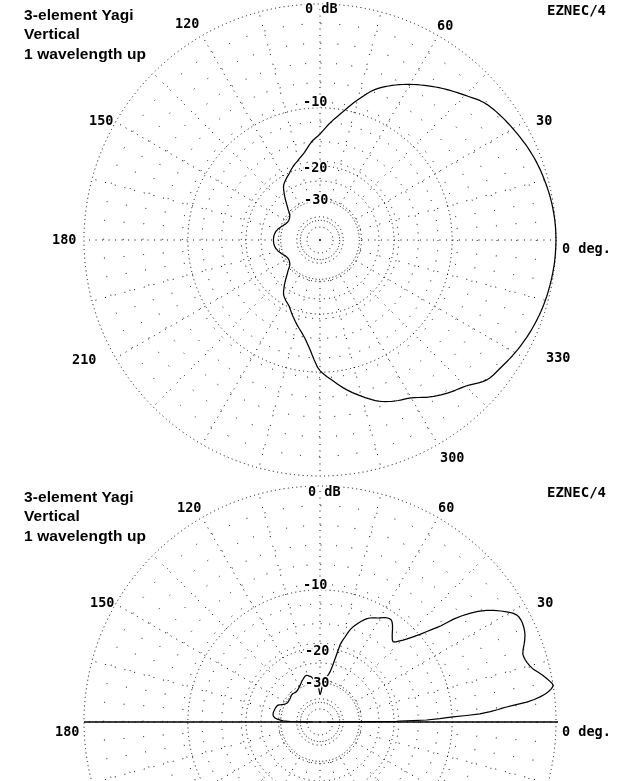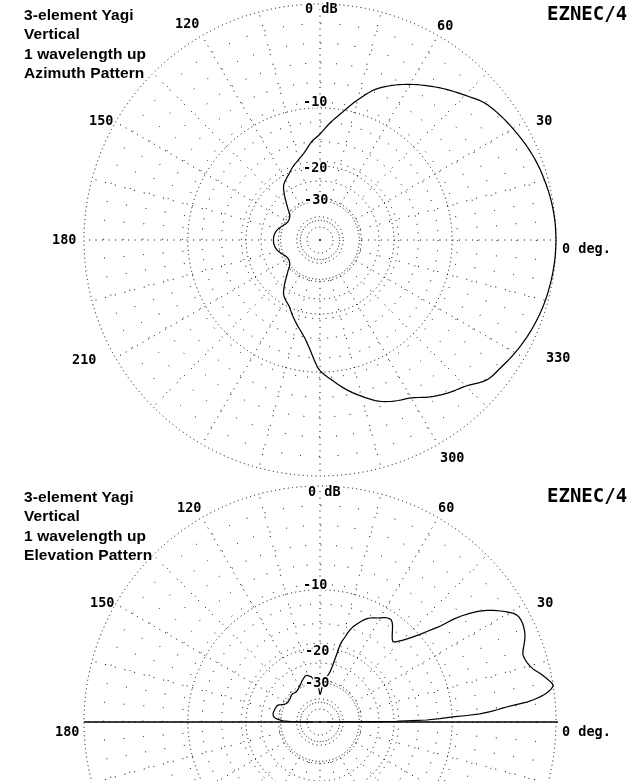--- a/index.html
+++ b/index.html
@@ -3,21 +3,21 @@
 <meta charset="utf-8">
 <style>
   html,body{margin:0;padding:0;background:#ffffff;}
   .screen{position:relative;width:640px;height:781px;background:#ffffff;overflow:hidden;
           font-family:"Liberation Sans",sans-serif;color:#000;}
   .plot-svg{position:absolute;left:0;top:0;}
   .title-block{position:absolute;left:24px;font-weight:bold;font-size:15.5px;line-height:19.3px;
                letter-spacing:0.1px;color:#000;}
   .title-block span{display:block;white-space:nowrap;}
   .mono-label{position:absolute;font-family:"DejaVu Sans Mono",monospace;font-weight:bold;
-              font-size:19px;white-space:nowrap;color:#000;}
+              font-size:14px;white-space:nowrap;color:#000;}
   svg text{font-family:"DejaVu Sans Mono",monospace;font-weight:bold;font-size:13.5px;
            fill:#000;paint-order:stroke;stroke:#fff;stroke-width:3px;}
 </style>
 </head>
 <body>
 
 <div class="screen">
 
   <svg id="plot-svg" class="plot-svg" width="640" height="781" viewBox="0 0 640 781">
       <g>
@@ -133,28 +133,26 @@
         <text x="537" y="607">30</text>
         <text x="55" y="736">180</text>
         <text x="562" y="736">0 deg.</text>
       </g>
     </svg>
 
   <div class="title-block" style="top:5px;">
     <span>3-element Yagi</span>
     <span>Vertical</span>
     <span>1 wavelength up</span>
-    <span>Azimuth Pattern</span>
   </div>
 
   <div class="mono-label" style="left:547px;top:2px;">EZNEC/4</div>
 
 
   <div class="title-block" style="top:487px;">
     <span>3-element Yagi</span>
     <span>Vertical</span>
     <span>1 wavelength up</span>
-    <span>Elevation Pattern</span>
   </div>
 
   <div class="mono-label" style="left:547px;top:484px;">EZNEC/4</div>
 
 </div>
 
 </body></html>

